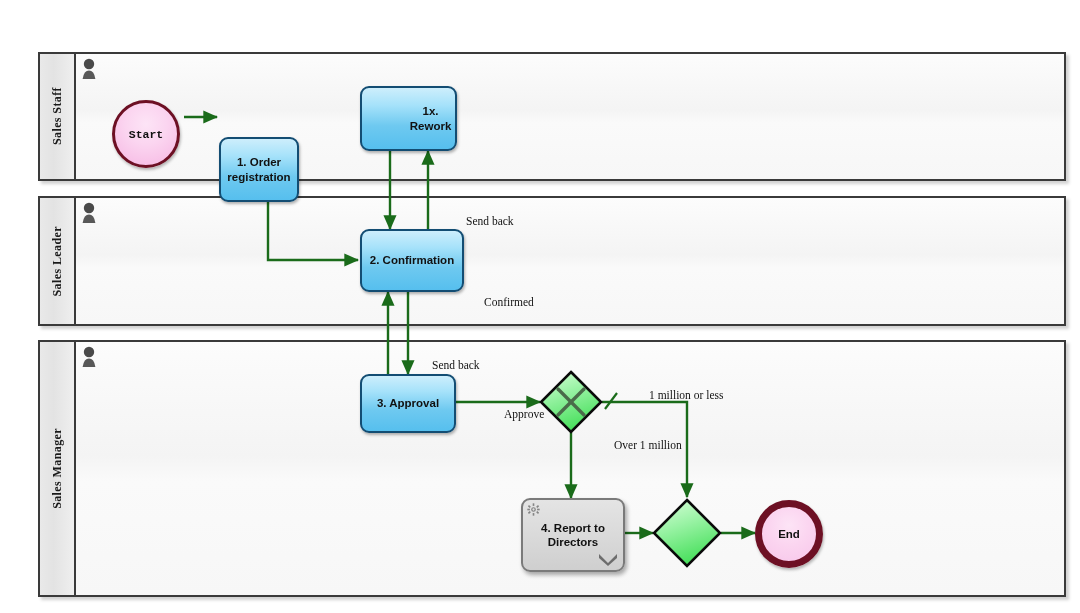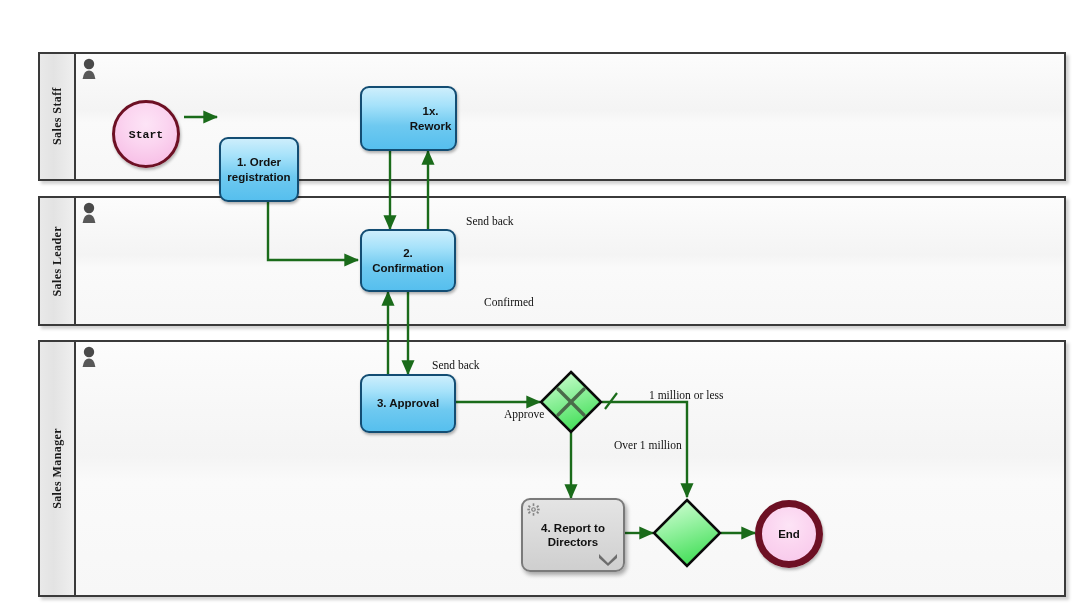--- a/index.html
+++ b/index.html
@@ -180,21 +180,21 @@
   </div>
 
   <div class="shape task" style="left:219px;top:102px;width:80px;height:65px;margin-top:35px;">
     <span>1. Order registration</span>
   </div>
 
   <div class="shape task" style="left:360px;top:86px;width:97px;height:65px;padding-left:48px;">
     <span>1x. Rework</span>
   </div>
 
-  <div class="shape task" style="left:360px;top:229px;width:96px;height:63px;">
+  <div class="shape task" style="left:360px;top:229px;width:104px;height:63px;">
     <span>2. Confirmation</span>
   </div>
 
   <div class="shape task" style="left:360px;top:374px;width:96px;height:59px;">
     <span>3. Approval</span>
   </div>
 
   <svg class="gateway" style="left:538px;top:369px;width:66px;height:66px;" viewBox="0 0 66 66">
     <defs>
       <linearGradient id="gwgrad" x1="0" y1="0" x2="0.35" y2="1">

